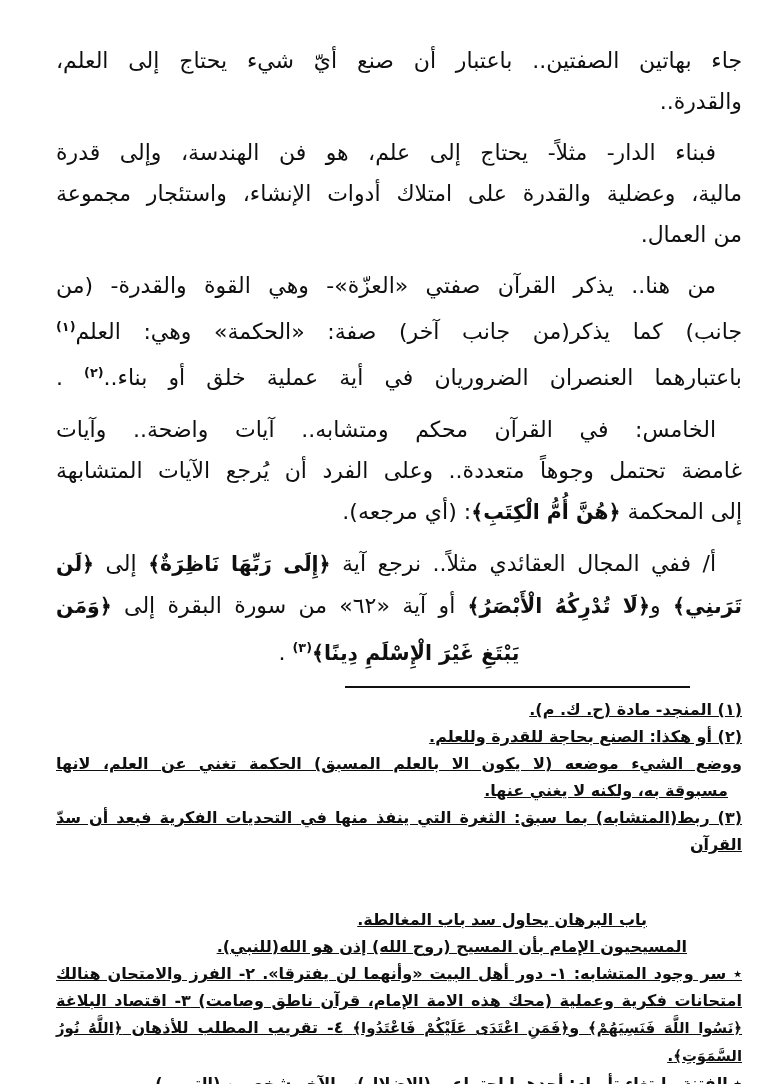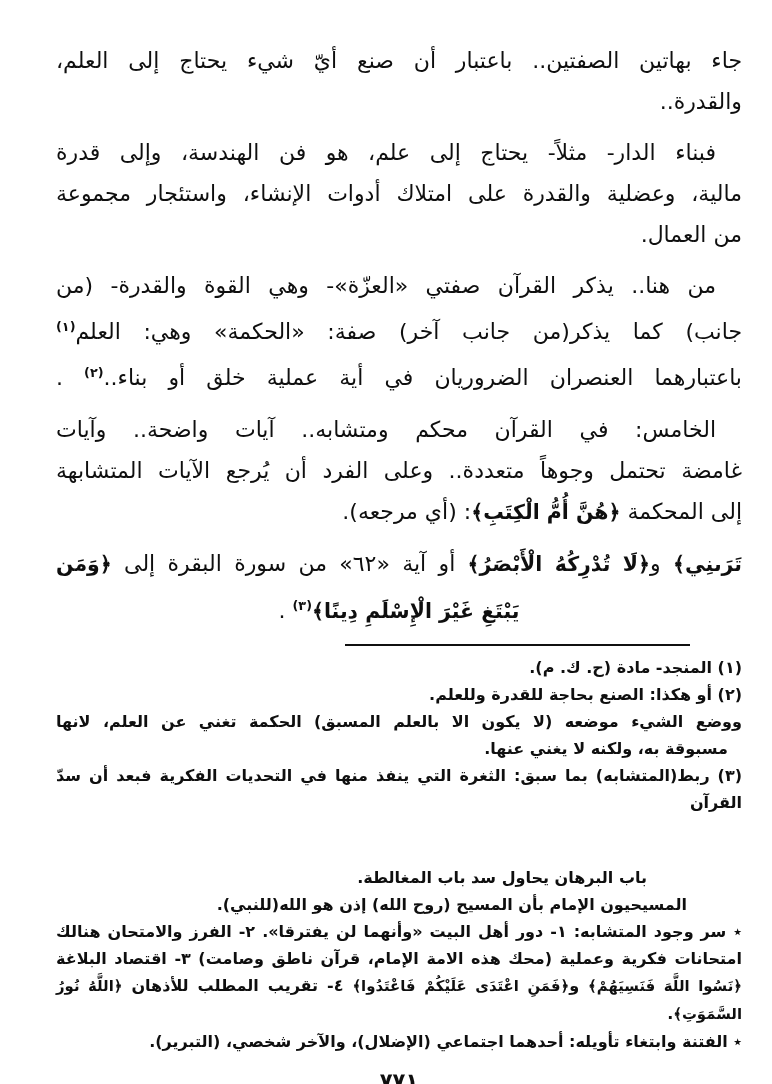--- a/index.html
+++ b/index.html
@@ -16,21 +16,21 @@
   .r{text-align:right;}
   .l{text-align:right;}
   .c{text-align:center;}
   .ind{text-indent:26px;}
   
   .seg-t{}
   .seg-v{font-weight:bold;font-size:0.93em;}
   .seg-sup{font-size:0.58em;vertical-align:super;font-weight:bold;}
   
   .divider{border:0;border-top:2px solid #101010;width:345px;height:0;margin:12px 52px 8px auto;}
-  .fn .ln{font-size:16px;line-height:27px;font-weight:bold;}
+  .fn .ln{font-size:16px;line-height:27px;font-weight:bold;text-decoration:underline;}
   .pr14{padding-right:14px;}
   .pr55{padding-right:55px;}
   .pr95{padding-right:95px;margin-top:48px;}
   .pageno{text-align:center;font-size:21px;font-weight:bold;margin-top:14px;letter-spacing:3px;}
 </style>
 </head>
 <body>
 
 <div class="page">
   <div class="content">
@@ -52,20 +52,21 @@
       <div class="ln j"><span class="seg-t">باعتبارهما العنصران الضروريان في أية عملية خلق أو بناء..</span><span class="seg-sup">(٢)</span><span class="seg-t"> .</span></div>
     </div>
 
     <div class="para">
       <div class="ln j ind"><span class="seg-t">الخامس: في القرآن محكم ومتشابه.. آيات واضحة.. وآيات</span></div>
       <div class="ln j"><span class="seg-t">غامضة تحتمل وجوهاً متعددة.. وعلى الفرد أن يُرجع الآيات المتشابهة</span></div>
       <div class="ln r"><span class="seg-t">إلى المحكمة </span><span class="seg-v">﴿هُنَّ أُمُّ الْكِتَبِ﴾</span><span class="seg-t">: (أي مرجعه).</span></div>
     </div>
 
     <div class="para">
+      <div class="ln j ind"><span class="seg-t">أ/ ففي المجال العقائدي مثلاً.. نرجع آية </span><span class="seg-v">﴿إِلَى رَبِّهَا نَاظِرَةٌ﴾</span><span class="seg-t"> إلى </span><span class="seg-v">﴿لَن</span></div>
       <div class="ln j"><span class="seg-v">تَرَىنِي﴾</span><span class="seg-t"> و</span><span class="seg-v">﴿لَا تُدْرِكُهُ الْأَبْصَرُ﴾</span><span class="seg-t"> أو آية «٦٢» من سورة البقرة إلى </span><span class="seg-v">﴿وَمَن</span></div>
       <div class="ln c"><span class="seg-v">يَبْتَغِ غَيْرَ الْإِسْلَمِ دِينًا﴾</span><span class="seg-sup">(٣)</span><span class="seg-t"> .</span></div>
     </div>
 
     <hr class="divider">
 
     <div class="fn">
       <div class="ln r"><span class="seg-t">(١) المنجد- مادة (ح. ك. م).</span></div>
       <div class="ln r"><span class="seg-t">(٢) أو هكذا: الصنع بحاجة للقدرة وللعلم.</span></div>
       <div class="ln j"><span class="seg-t">ووضع الشيء موضعه (لا يكون الا بالعلم المسبق) الحكمة تغني عن العلم، لانها</span></div>

